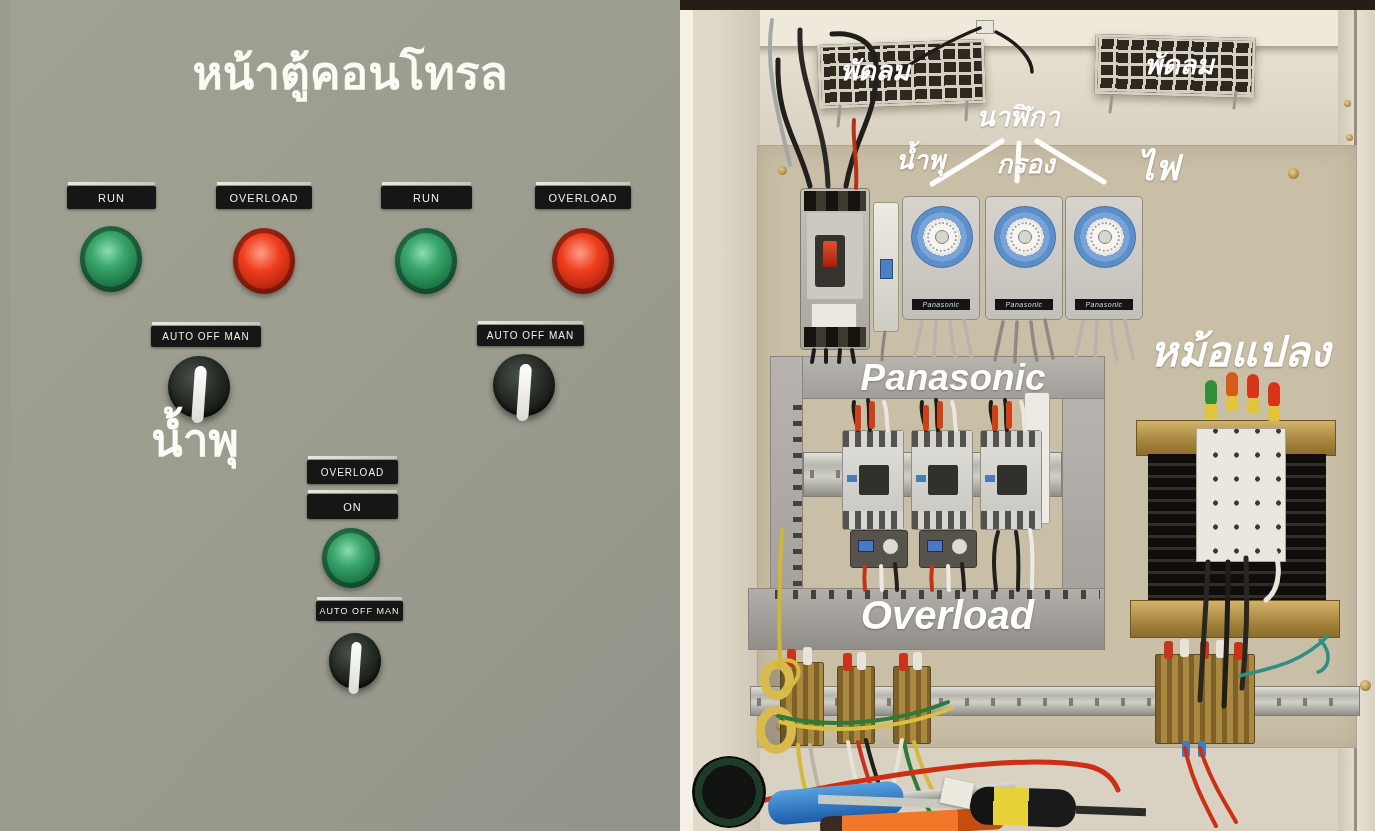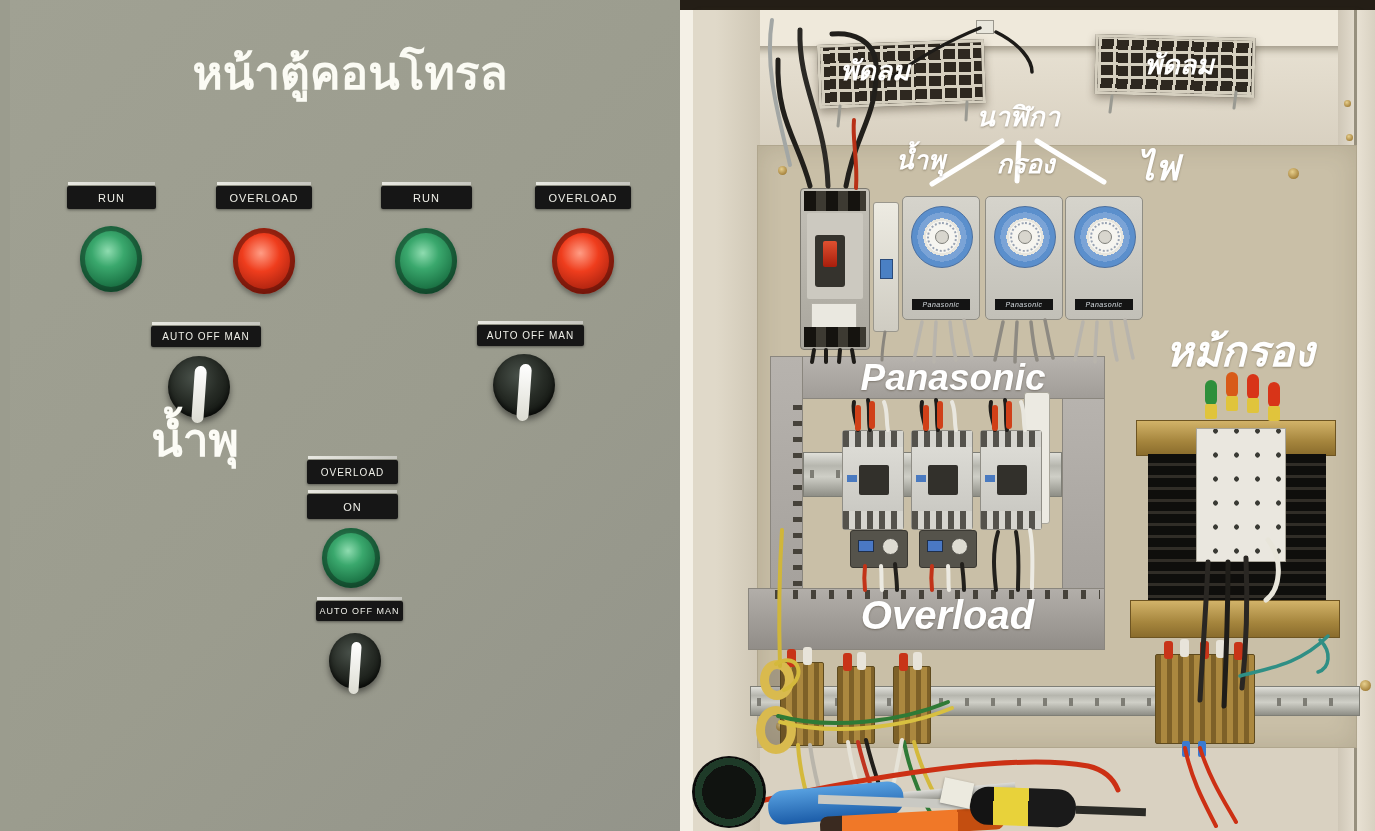--- a/index.html
+++ b/index.html
@@ -343,15 +343,15 @@
     <div class="abs tag"></div>
 
     <div class="ph-label" style="left:150px;top:56px;width:90px;font-size:27px">พัดลม</div>
     <div class="ph-label" style="left:454px;top:50px;width:90px;font-size:27px">พัดลม</div>
     <div class="ph-label" style="left:288px;top:102px;width:100px;font-size:27px">นาฬิกา</div>
     <div class="ph-label" style="left:203px;top:146px;width:75px;font-size:26px">น้ำพุ</div>
     <div class="ph-label" style="left:308px;top:150px;width:75px;font-size:26px">กรอง</div>
     <div class="ph-label" style="left:450px;top:148px;width:56px;font-size:35px">ไฟ</div>
     <div class="ph-label" style="left:168px;top:357px;width:210px;font-size:37px">Panasonic</div>
     <div class="ph-label" style="left:160px;top:592px;width:215px;font-size:40px">Overload</div>
-    <div class="ph-label" style="left:455px;top:328px;width:210px;font-size:42px">หม้กรอง</div>
+    <div class="ph-label" style="left:455px;top:328px;width:210px;font-size:42px">หม้อแปลง</div>
   </section>
 </div>
 
 </body></html>

